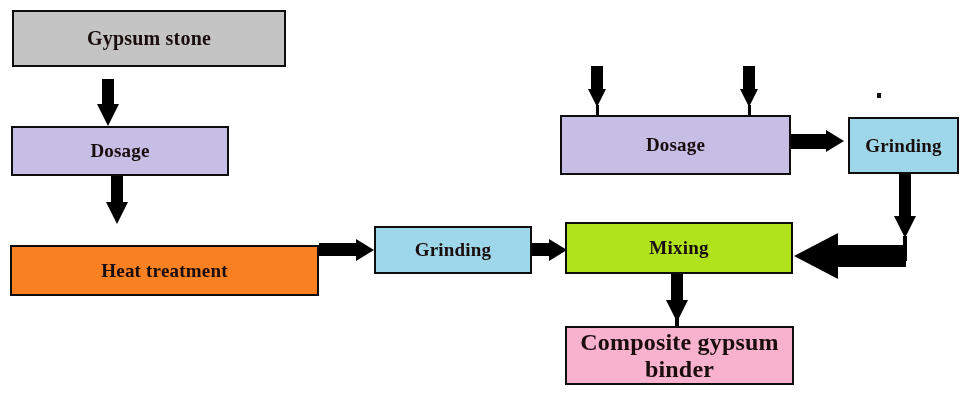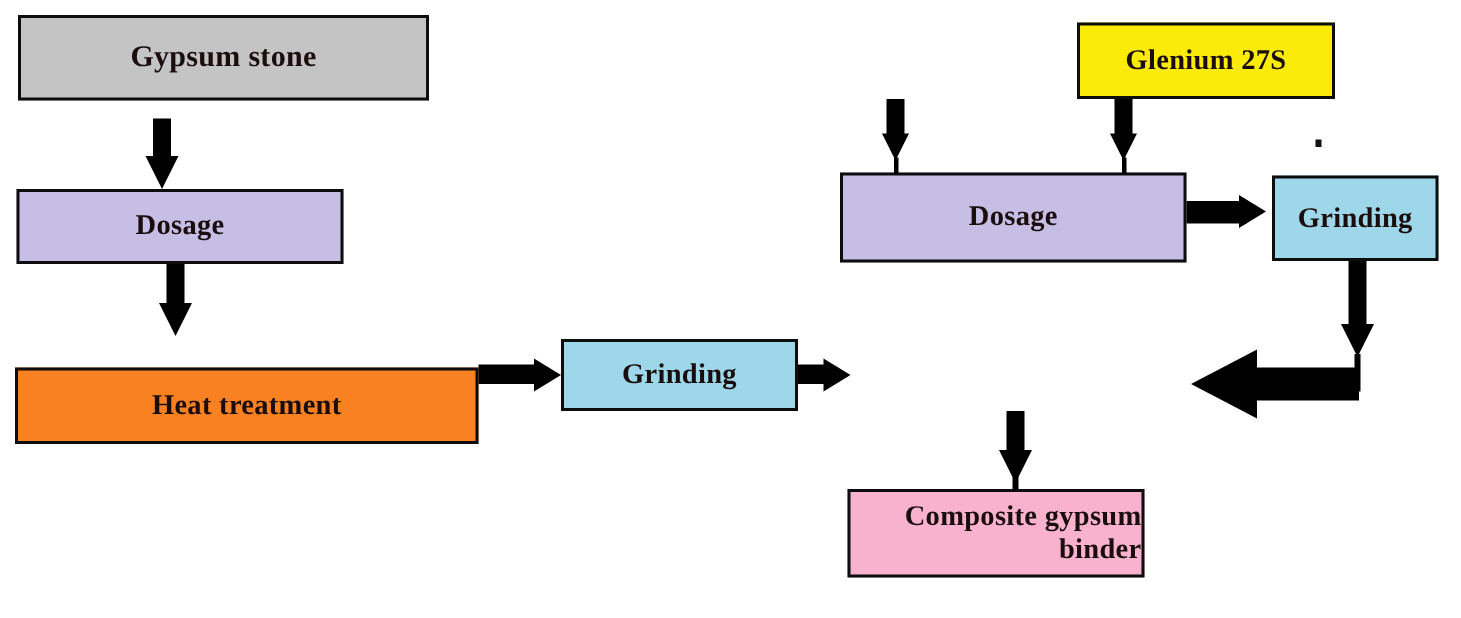--- a/index.html
+++ b/index.html
@@ -33,21 +33,21 @@
   
   #node-gypsum-stone  { left: 12px;  top: 10px;  width: 274px; height: 57px;  font-size: 20px; }
   #node-dosage-left   { left: 11px;  top: 126px; width: 218px; height: 50px;  font-size: 19px; }
   #node-heat          { left: 10px;  top: 222px; width: 309px; height: 51px;  font-size: 19px; margin-top: 23px; }
   #node-grinding-mid  { left: 374px; top: 226px; width: 158px; height: 48px;  font-size: 19px; }
   #node-slag          { left: 568px; top: 15px;  width: 97px;  height: 51px;  font-size: 19px; }
   #node-glenium       { left: 718px; top: 15px;  width: 172px; height: 51px;  font-size: 19px; }
   #node-dosage-right  { left: 560px; top: 115px; width: 231px; height: 60px;  font-size: 19px; }
   #node-grinding-right{ left: 848px; top: 117px; width: 111px; height: 57px;  font-size: 19px; }
   #node-mixing        { left: 565px; top: 222px; width: 228px; height: 52px;  font-size: 19px; }
-  #node-binder        { left: 565px; top: 326px; width: 198px; height: 59px;  font-size: 19px; text-align: right; }
+  #node-binder        { left: 565px; top: 326px; width: 229px; height: 59px;  font-size: 24px; }
 
   
   .shaft-v {
     position: absolute;
     background: #000000;
   }
   .shaft-h {
     position: absolute;
     background: #000000;
   }
@@ -99,32 +99,32 @@
 
   <div class="node" id="node-heat" style="background:#f98121;">
     <span class="node-label">Heat treatment</span>
   </div>
 
   <div class="node" id="node-grinding-mid" style="background:#9ed7ea;">
     <span class="node-label">Grinding</span>
   </div>
 
 
-  <div class="node" id="node-glenium" style="background:#fbeb09;">
-    <span class="node-label">Glenium 27S</span>
-  </div>
 
   <div class="node" id="node-dosage-right" style="background:#c6bee4;">
     <span class="node-label">Dosage</span>
   </div>
 
   <div class="node" id="node-grinding-right" style="background:#9ed7ea;">
     <span class="node-label">Grinding</span>
   </div>
 
+  <div class="node" id="node-mixing" style="background:#b0e31b;">
+    <span class="node-label">Mixing</span>
+  </div>
 
   <div class="node" id="node-binder" style="background:#f9b2ce;">
     <span class="node-label">Composite gypsum binder</span>
   </div>
 
   <div class="shaft-v" style="left:102px; top:79px; width:12px; height:27px;"></div>
   <div class="head-down" style="left:97px; top:104px;"></div>
 
   <div class="shaft-v" style="left:111px; top:176px; width:12px; height:28px;"></div>
   <div class="head-down" style="left:106px; top:202px;"></div>

